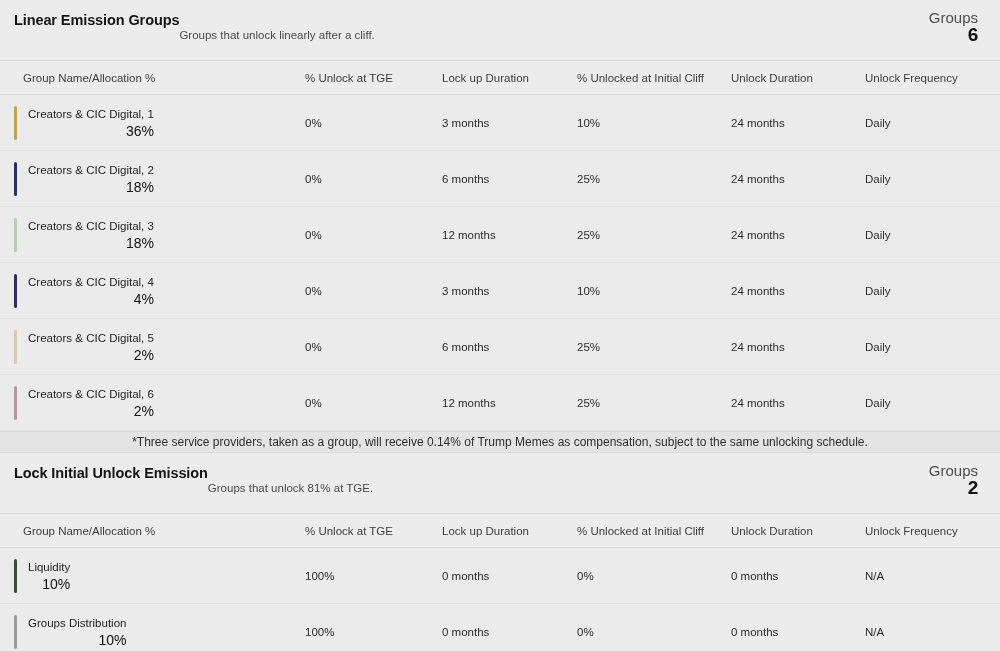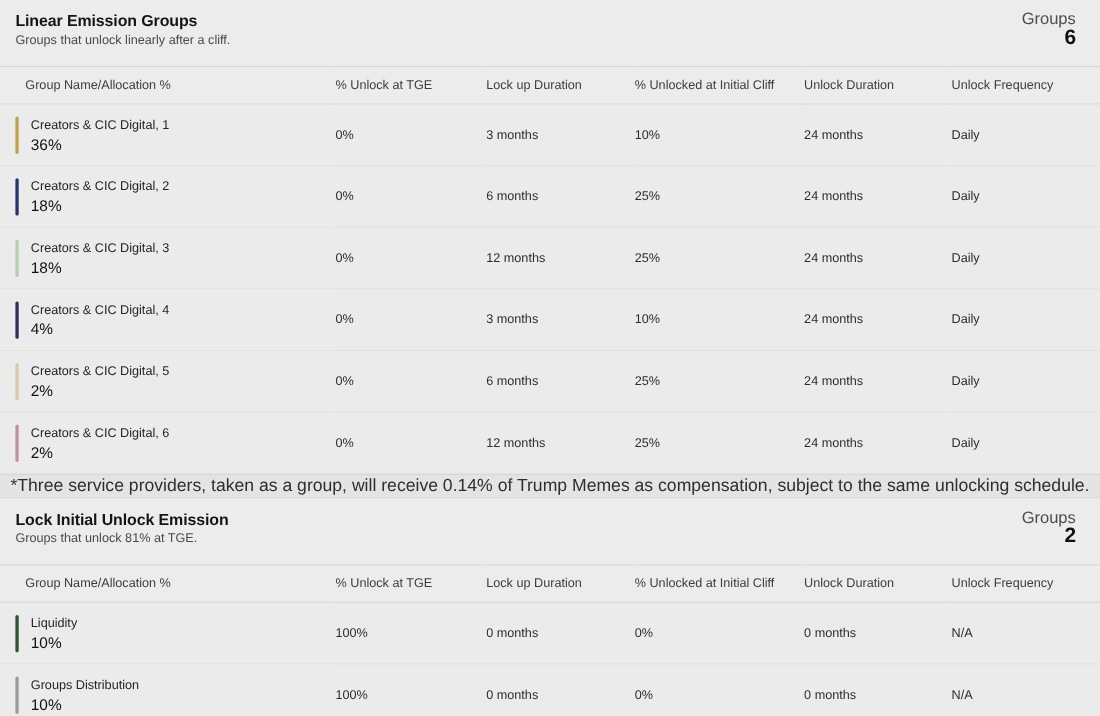--- a/index.html
+++ b/index.html
@@ -27,33 +27,33 @@
   
   .section-head {
     position: relative;
     height: 60px;
     background: #ececec;
     padding: 11px 22px 0 14px;
     display: flex;
     align-items: flex-start;
     justify-content: space-between;
   }
-  .section-head .titles { display: flex; flex-direction: column; }
+  .section-head .titles { display: flex; flex-direction: row; }
   .section-title {
     font-size: 14.5px;
     font-weight: bold;
     letter-spacing: -0.1px;
     color: #151515;
     line-height: 18px;
   }
   .section-sub {
     font-size: 11.5px;
     color: #4a4a4a;
     line-height: 16px;
-    margin-top: 0;
+    margin-top: 16px;
   }
   .groups-box {
     text-align: right;
     padding-top: 0px;
   }
   .groups-label {
     font-size: 15px;
     color: #4d4d4d;
     line-height: 13px;
   }
@@ -97,20 +97,21 @@
     background: #ebebeb;
     border-bottom: 1px solid #e2e2e2;
     border-top: 1px solid #f3f3f3;
     padding: 0 6px 0 0;
   }
   .tbl tbody tr:last-child td { border-bottom: 1px solid #e2e2e2; }
 
   td.name-cell {
     padding-left: 0;
     position: relative;
+    text-align: right;
   }
   .name-wrap {
     display: flex;
     align-items: center;
     padding-left: 14px;
   }
   .accent {
     width: 3px;
     height: 34px;
     border-radius: 2px;
@@ -135,21 +136,21 @@
 
   
   .footnote {
     height: 22px;
     background: #e4e4e4;
     border-top: 1px solid #d9d9d9;
     border-bottom: 1px solid #d9d9d9;
     display: flex;
     align-items: center;
     justify-content: center;
-    font-size: 16px;
+    font-size: 12px;
     color: #2e2e2e;
     text-align: center;
   }
 </style>
 </head>
 <body>
 
 <div class="page">
 
   <div class="section">

